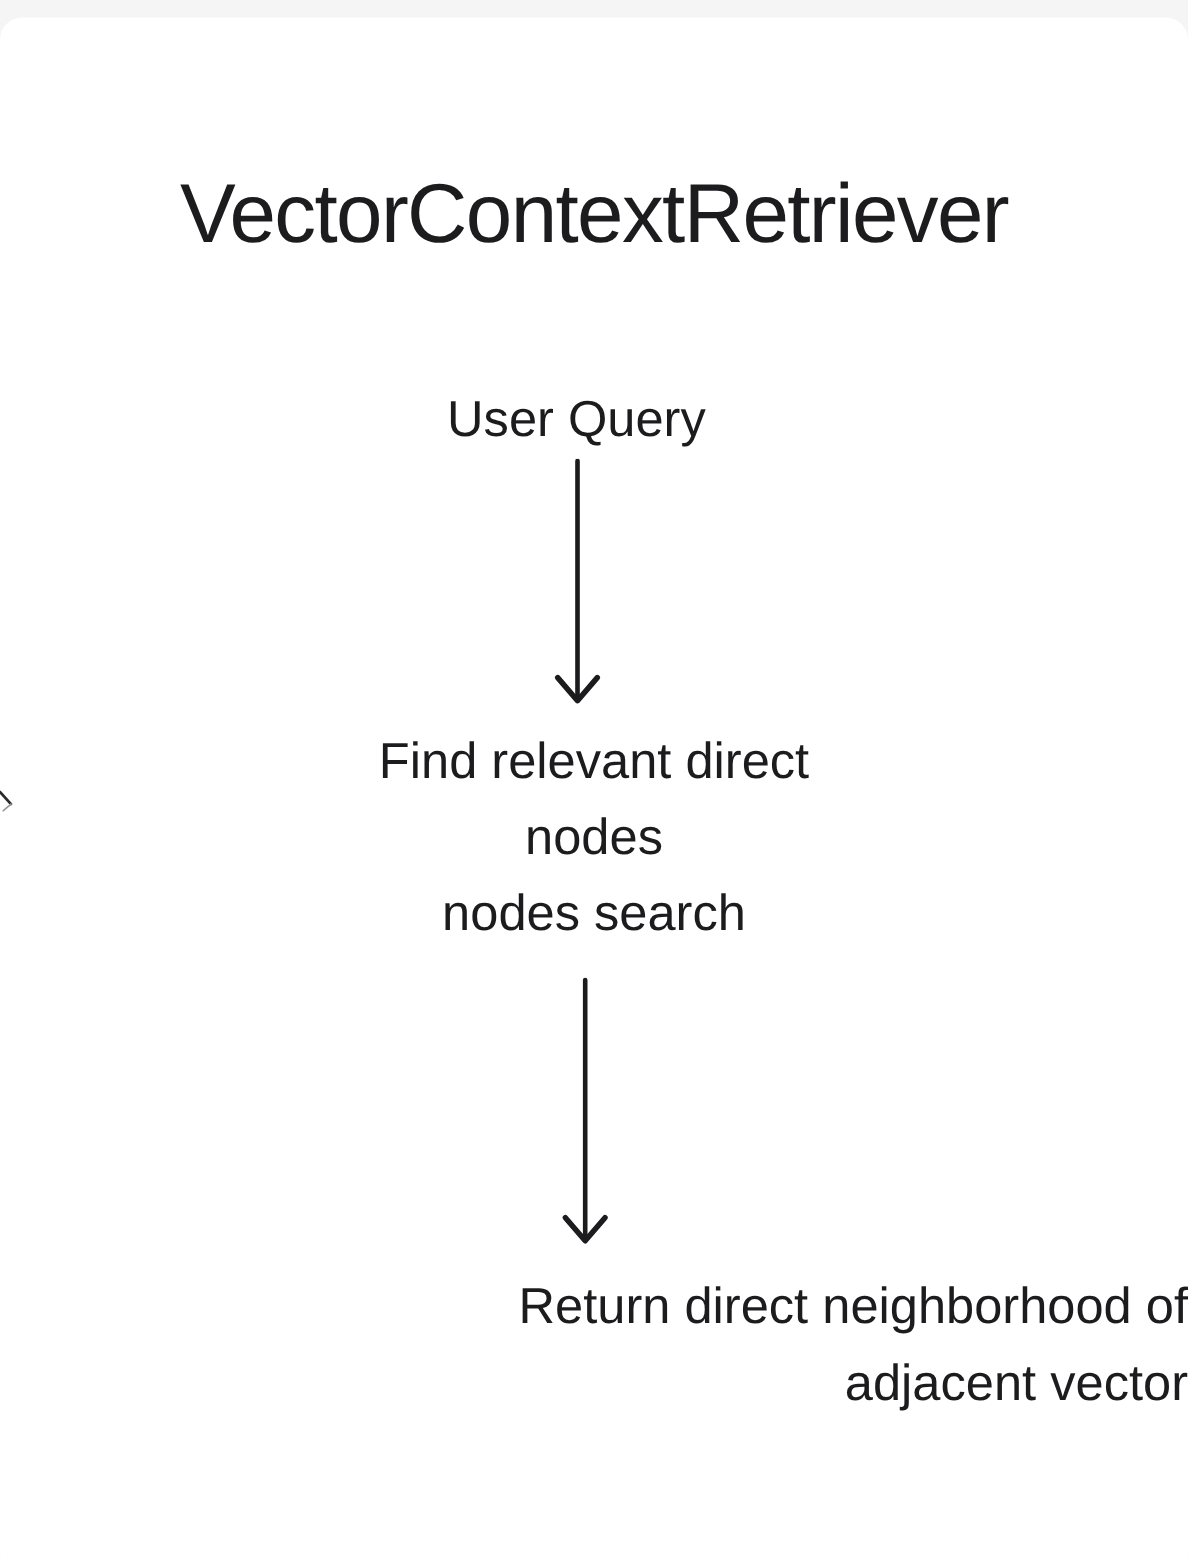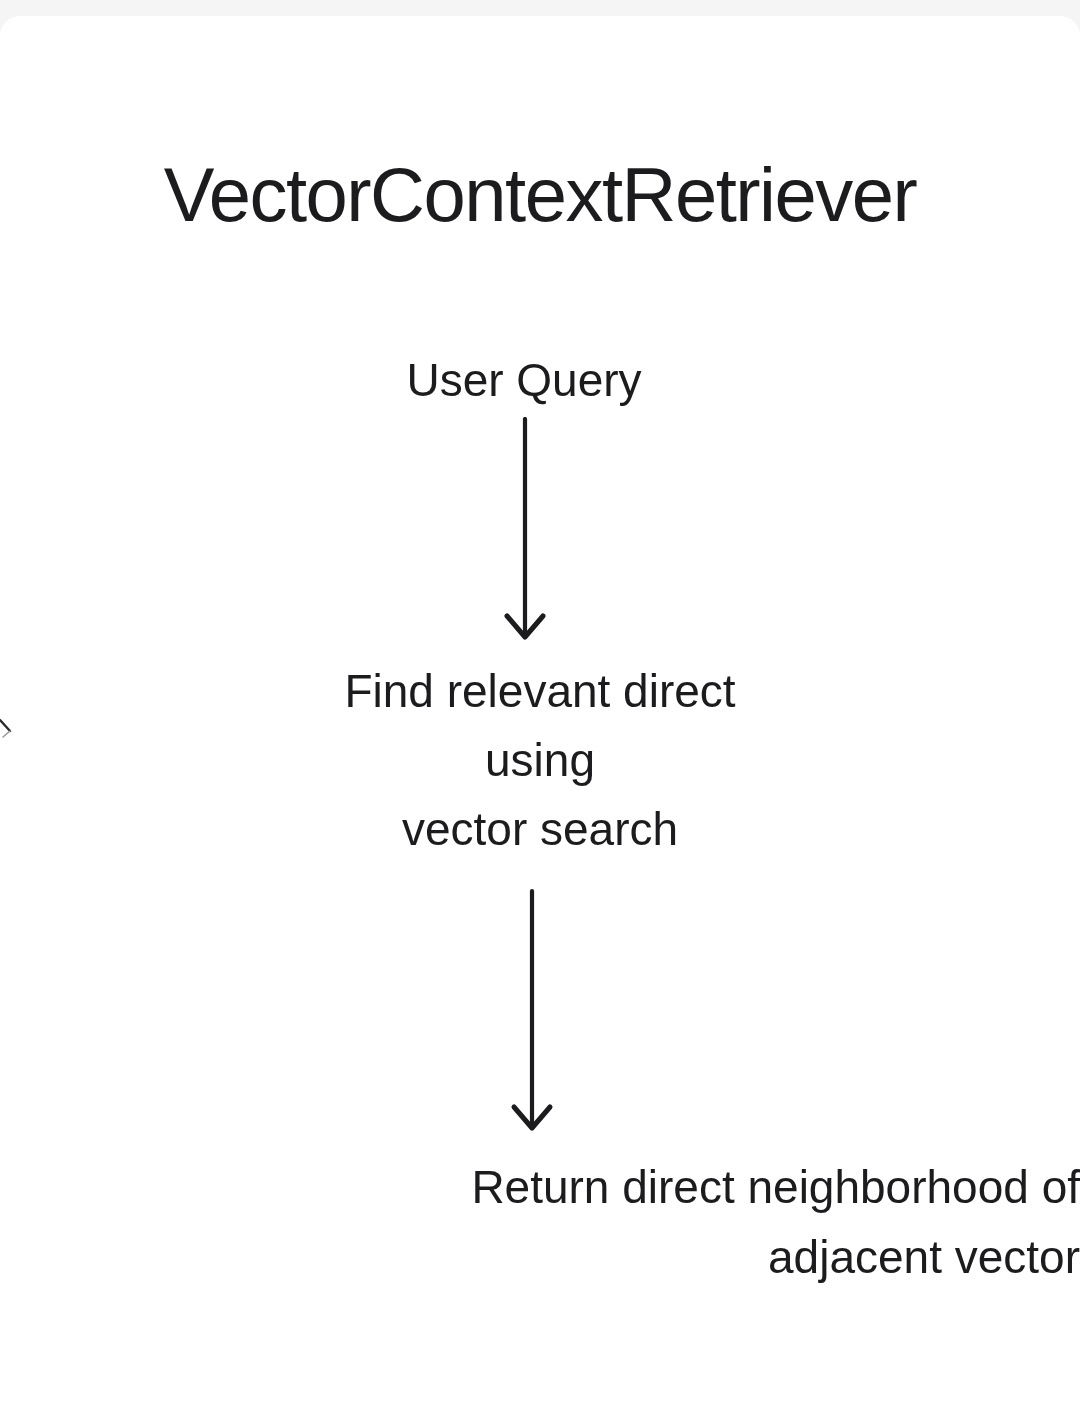--- a/index.html
+++ b/index.html
@@ -77,22 +77,22 @@
     <div>User Query</div>
   </div>
 
   <svg class="flow-arrow flow-arrow-1" width="44" height="224" viewBox="0 0 44 224" aria-hidden="true">
     <line x1="22" y1="2" x2="22" y2="217" stroke="#1c1c1e" stroke-width="4.2" stroke-linecap="round"></line>
     <path d="M 4 199 L 22 220 L 40 199" fill="none" stroke="#1c1c1e" stroke-width="5" stroke-linecap="round" stroke-linejoin="round"></path>
   </svg>
 
   <div class="node node-find">
     <div>Find relevant direct</div>
-    <div>using</div>
-    <div>vector search</div>
+    <div>nodes</div>
+    <div>nodes search</div>
   </div>
 
   <svg class="flow-arrow flow-arrow-2" width="44" height="244" viewBox="0 0 44 244" aria-hidden="true">
     <line x1="22" y1="3" x2="22" y2="237" stroke="#1c1c1e" stroke-width="4.2" stroke-linecap="round"></line>
     <path d="M 4 219 L 22 240 L 40 219" fill="none" stroke="#1c1c1e" stroke-width="5" stroke-linecap="round" stroke-linejoin="round"></path>
   </svg>
 
   <div class="node node-return">
     <div>Return direct neighborhood of</div>
     <div>adjacent vector</div>

